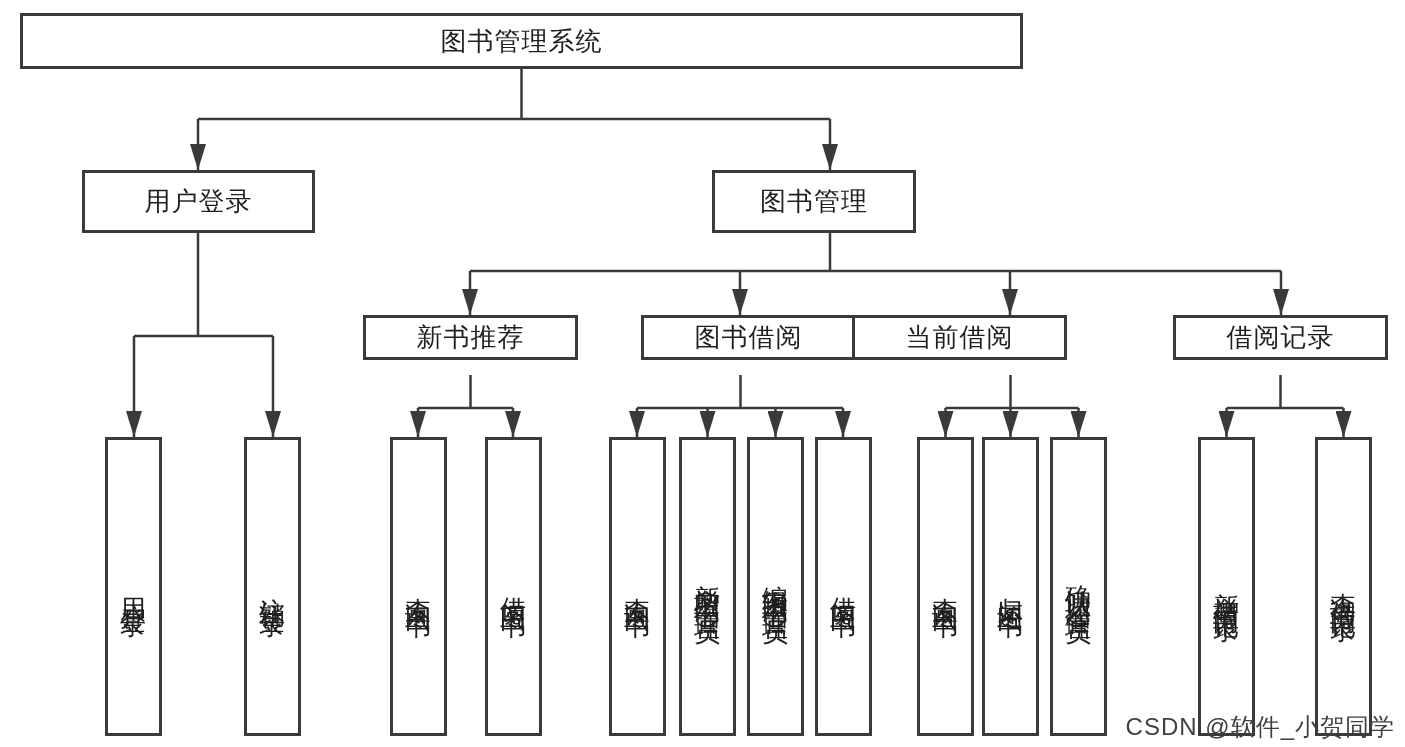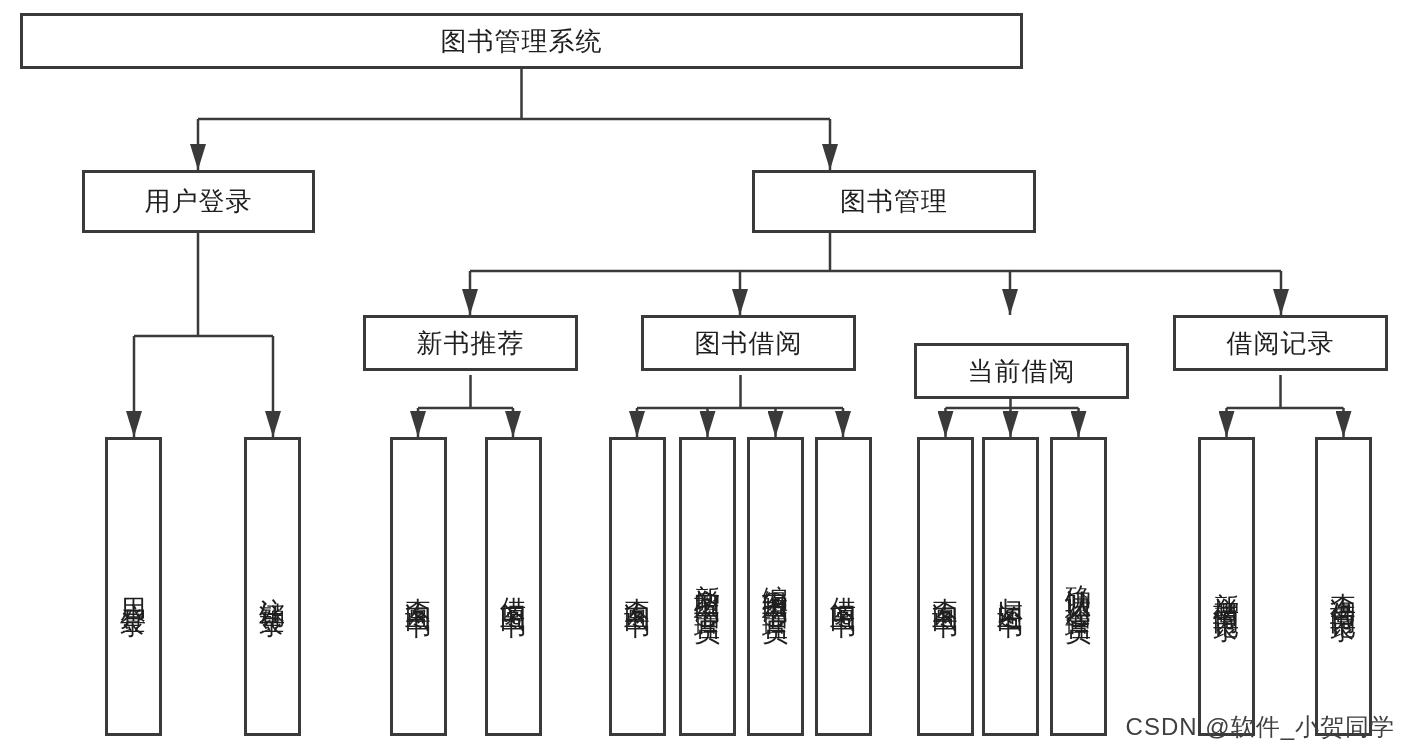--- a/index.html
+++ b/index.html
@@ -34,21 +34,21 @@
     font-size: 26px;
     letter-spacing: 1px;
   }
   .root {
     left: 20px; top: 13px; width: 1003px; height: 56px;
   }
   .lvl2 {
     top: 170px; height: 63px;
   }
   .lvl3 {
-    top: 315px; width: 215px; height: 56px;
+    top: 315px; width: 215px; height: 45px;
   }
   .vnode {
     position: absolute;
     top: 437px;
     width: 57px;
     height: 299px;
     box-sizing: border-box;
     border: 3px solid #3a3a3a;
     background: #ffffff;
     color: #1f1f1f;
@@ -118,25 +118,25 @@
 
       <path d="M1280.5,375 V408 M1226.5,408 H1343.5"></path>
       <path d="M1226.5,408 V437" marker-end="url(#ah)"></path>
       <path d="M1343.5,408 V437" marker-end="url(#ah)"></path>
     </g>
   </svg>
 
   <div class="node root">图书管理系统</div>
 
   <div class="node lvl2" style="left:82px;width:233px;">用户登录</div>
-  <div class="node lvl2" style="left:712px;width:284px;margin-left:40px;">图书管理</div>
+  <div class="node lvl2" style="left:712px;width:204px;">图书管理</div>
 
   <div class="node lvl3" style="left:363px;">新书推荐</div>
   <div class="node lvl3" style="left:633px;margin-left:8px;">图书借阅</div>
-  <div class="node lvl3" style="left:914px;margin-top:28px;">当前借阅</div>
+  <div class="node lvl3" style="left:852px;">当前借阅</div>
   <div class="node lvl3" style="left:1173px;">借阅记录</div>
 
   <div class="vnode" style="left:105px;">
     <span class="vtext">用户登录</span>
   </div>
   <div class="vnode" style="left:244px;">
     <span class="vtext">注销登录</span>
   </div>
 
   <div class="vnode" style="left:390px;">

